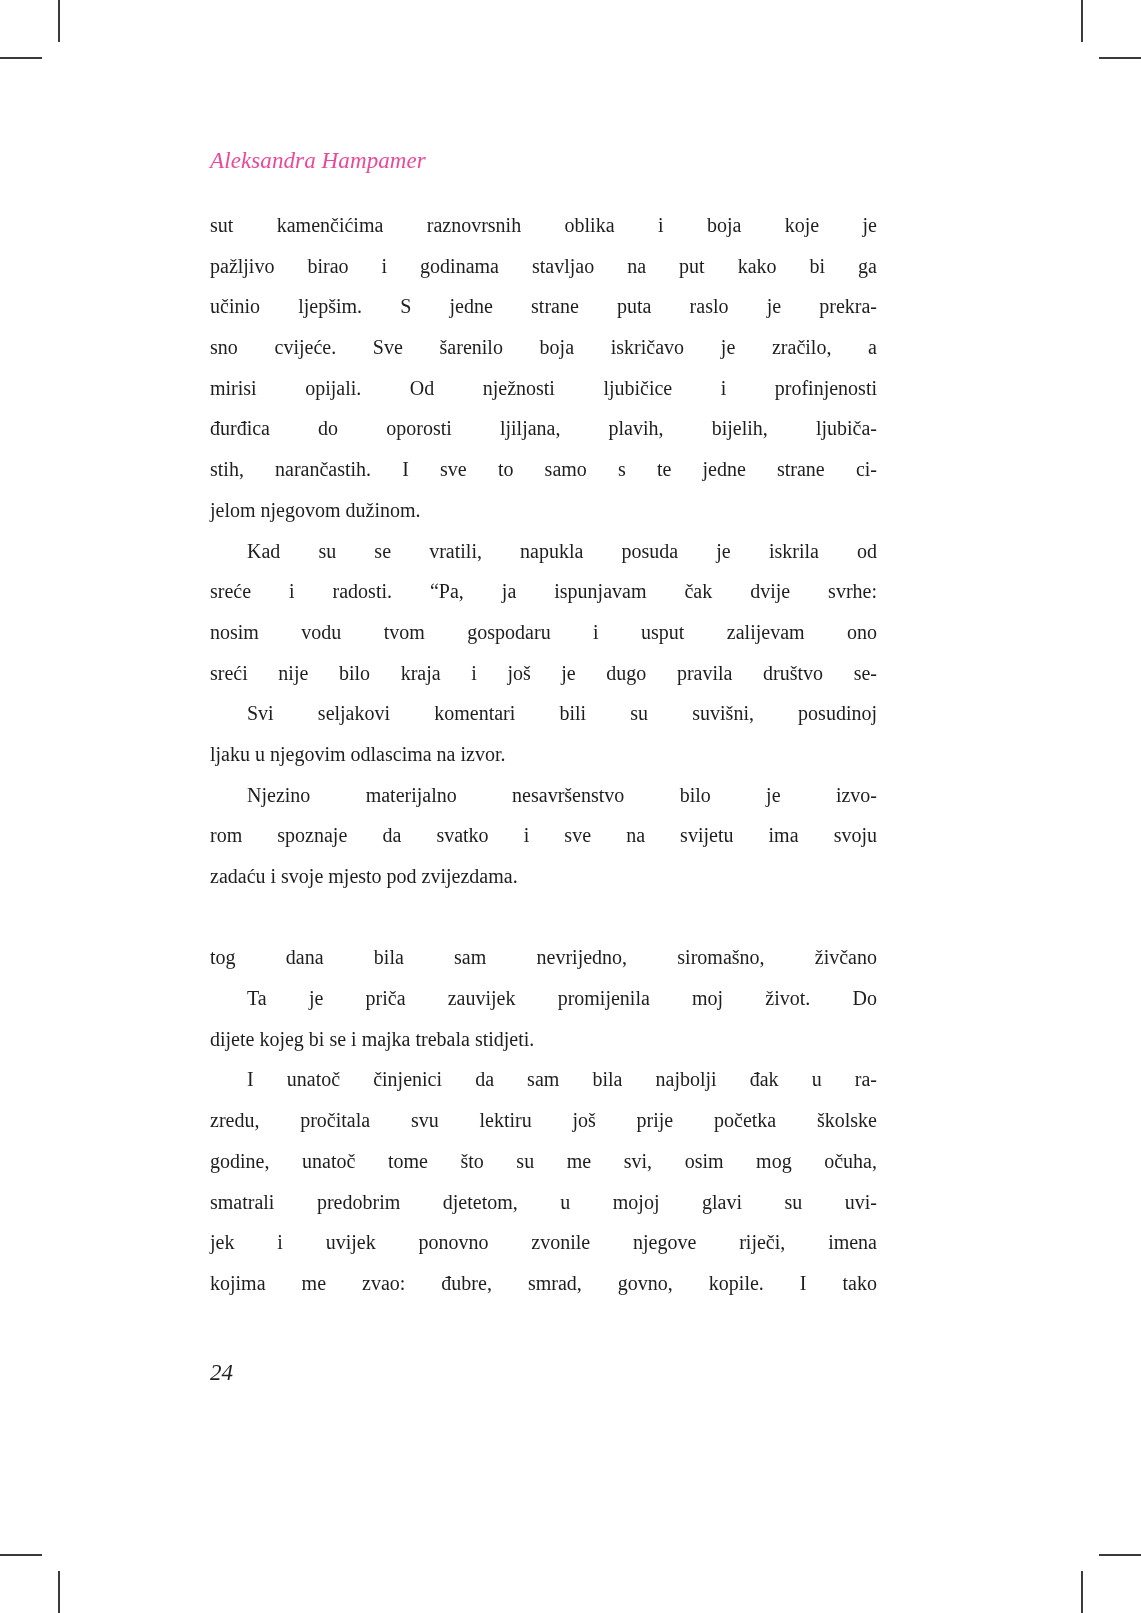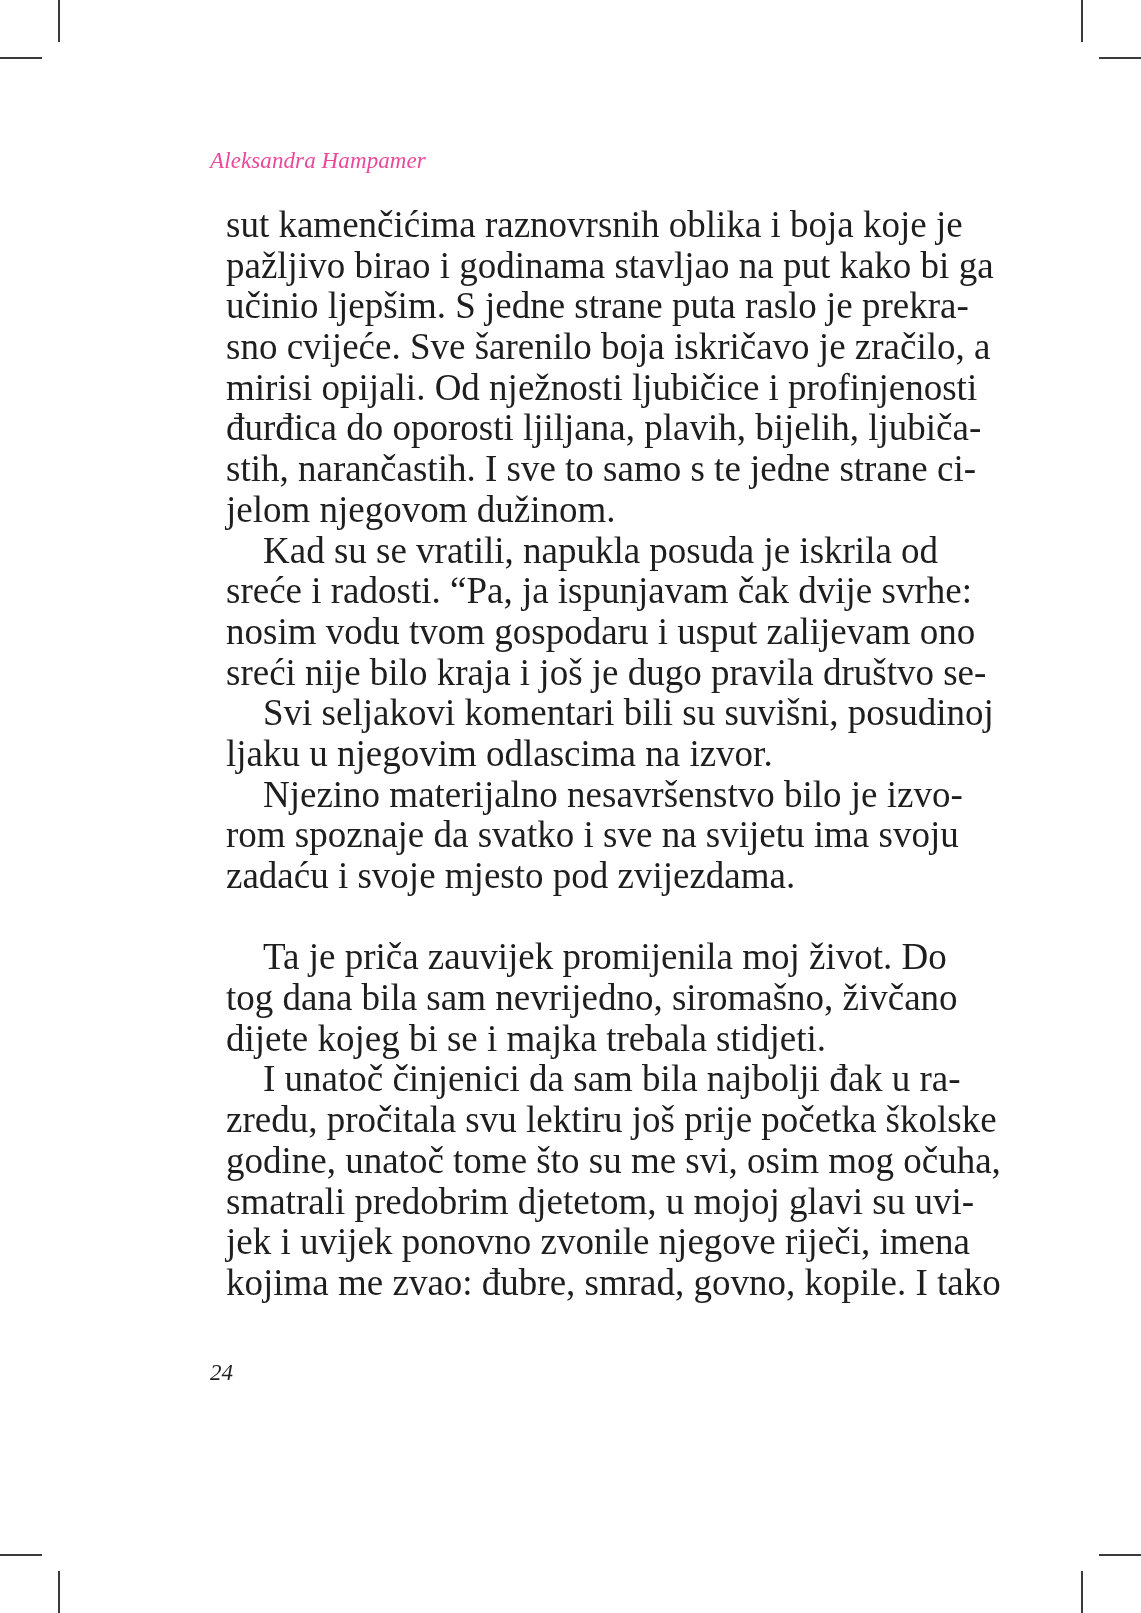--- a/index.html
+++ b/index.html
@@ -29,23 +29,22 @@
     font-style: italic;
     font-size: 23px;
     letter-spacing: 0.1px;
     color: #ec4899;
   }
   .body-text {
     position: absolute;
     left: 210px;
     top: 205px;
     width: 667px;
-    font-size: 37px;
+    font-size: 20px;
     line-height: 40.7px;
-    margin-left: 16px;
   }
   .line {
     display: block;
     white-space: nowrap;
     text-align: justify;
     text-align-last: justify;
     height: 40.7px;
   }
   .line.last {
     text-align-last: left;
@@ -98,22 +97,22 @@
   <span class="line">sreći nije bilo kraja i još je dugo pravila društvo se-</span>
   <span class="line indent">Svi seljakovi komentari bili su suvišni, posudinoj</span>
   <span class="line last">ljaku u njegovim odlascima na izvor.</span>
 
   <span class="line indent">Njezino materijalno nesavršenstvo bilo je izvo-</span>
   <span class="line">rom spoznaje da svatko i sve na svijetu ima svoju</span>
   <span class="line last">zadaću i svoje mjesto pod zvijezdama.</span>
 
   <span class="gap"></span>
 
+  <span class="line">tog dana bila sam nevrijedno, siromašno, živčano</span>
   <span class="line indent">Ta je priča zauvijek promijenila moj život. Do</span>
-  <span class="line">tog dana bila sam nevrijedno, siromašno, živčano</span>
   <span class="line last">dijete kojeg bi se i majka trebala stidjeti.</span>
 
   <span class="line indent">I unatoč činjenici da sam bila najbolji đak u ra-</span>
   <span class="line">zredu, pročitala svu lektiru još prije početka školske</span>
   <span class="line">godine, unatoč tome što su me svi, osim mog očuha,</span>
   <span class="line">smatrali predobrim djetetom, u mojoj glavi su uvi-</span>
   <span class="line">jek i uvijek ponovno zvonile njegove riječi, imena</span>
   <span class="line">kojima me zvao: đubre, smrad, govno, kopile. I tako</span>
 </div>
 

